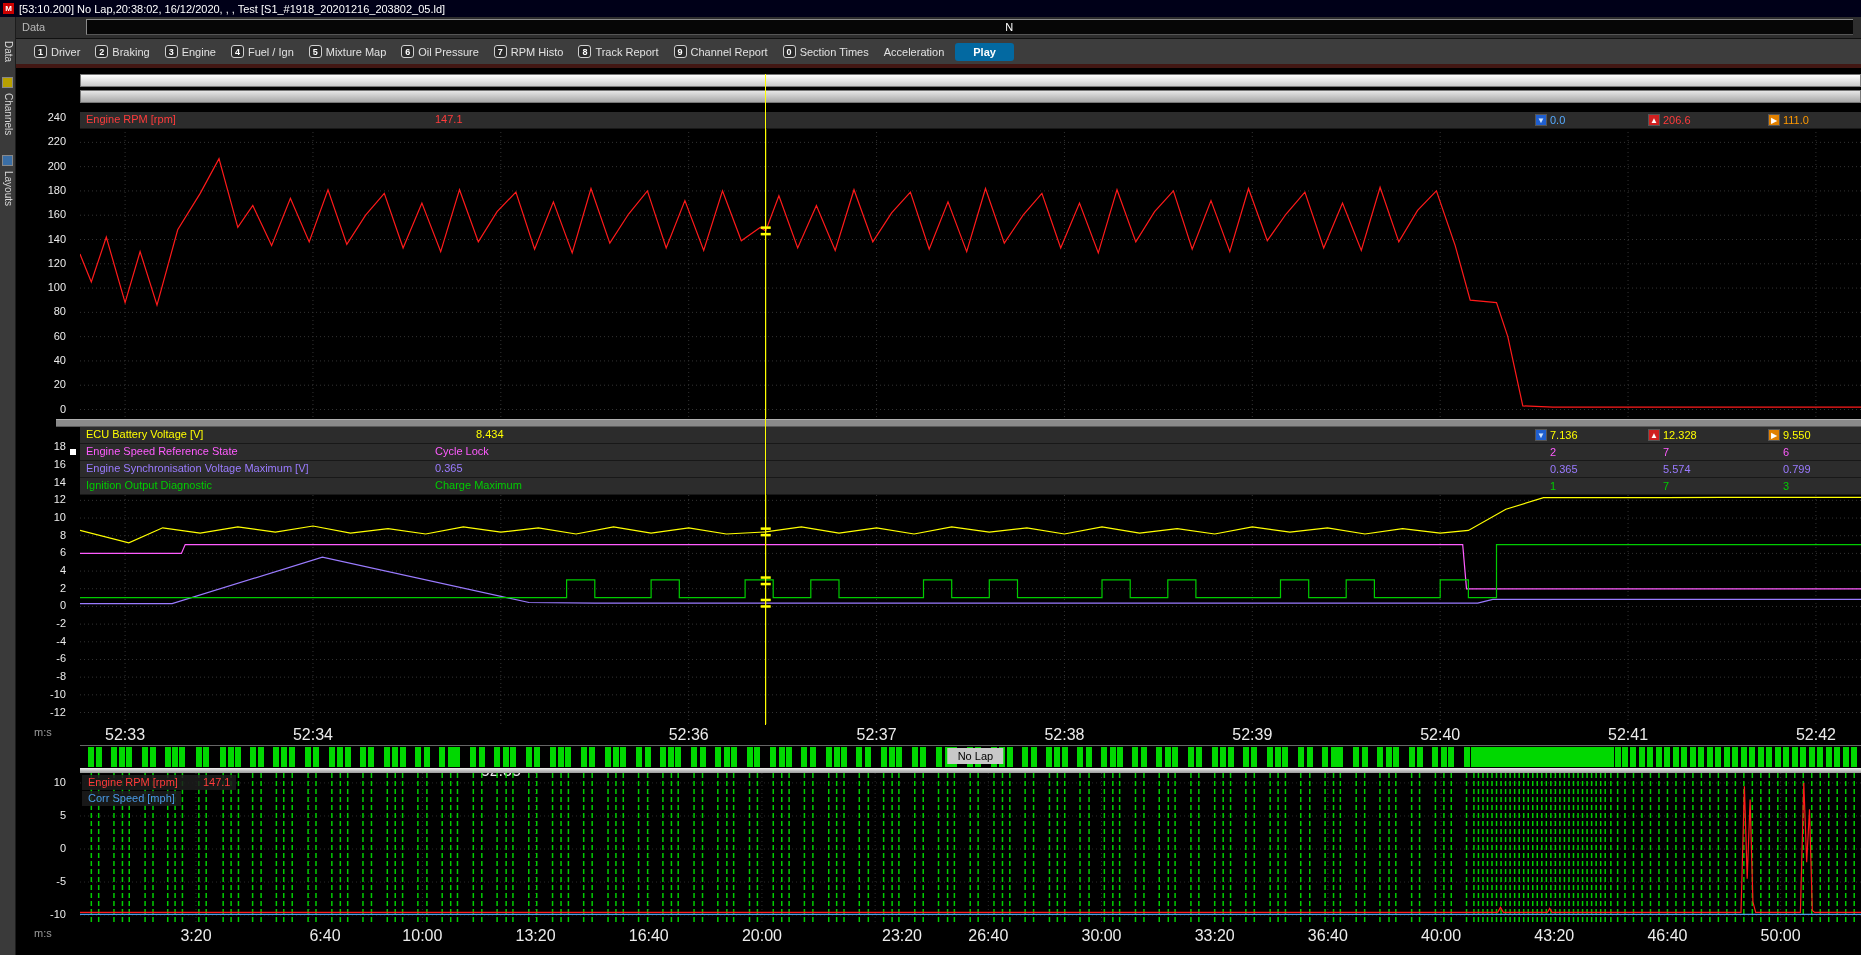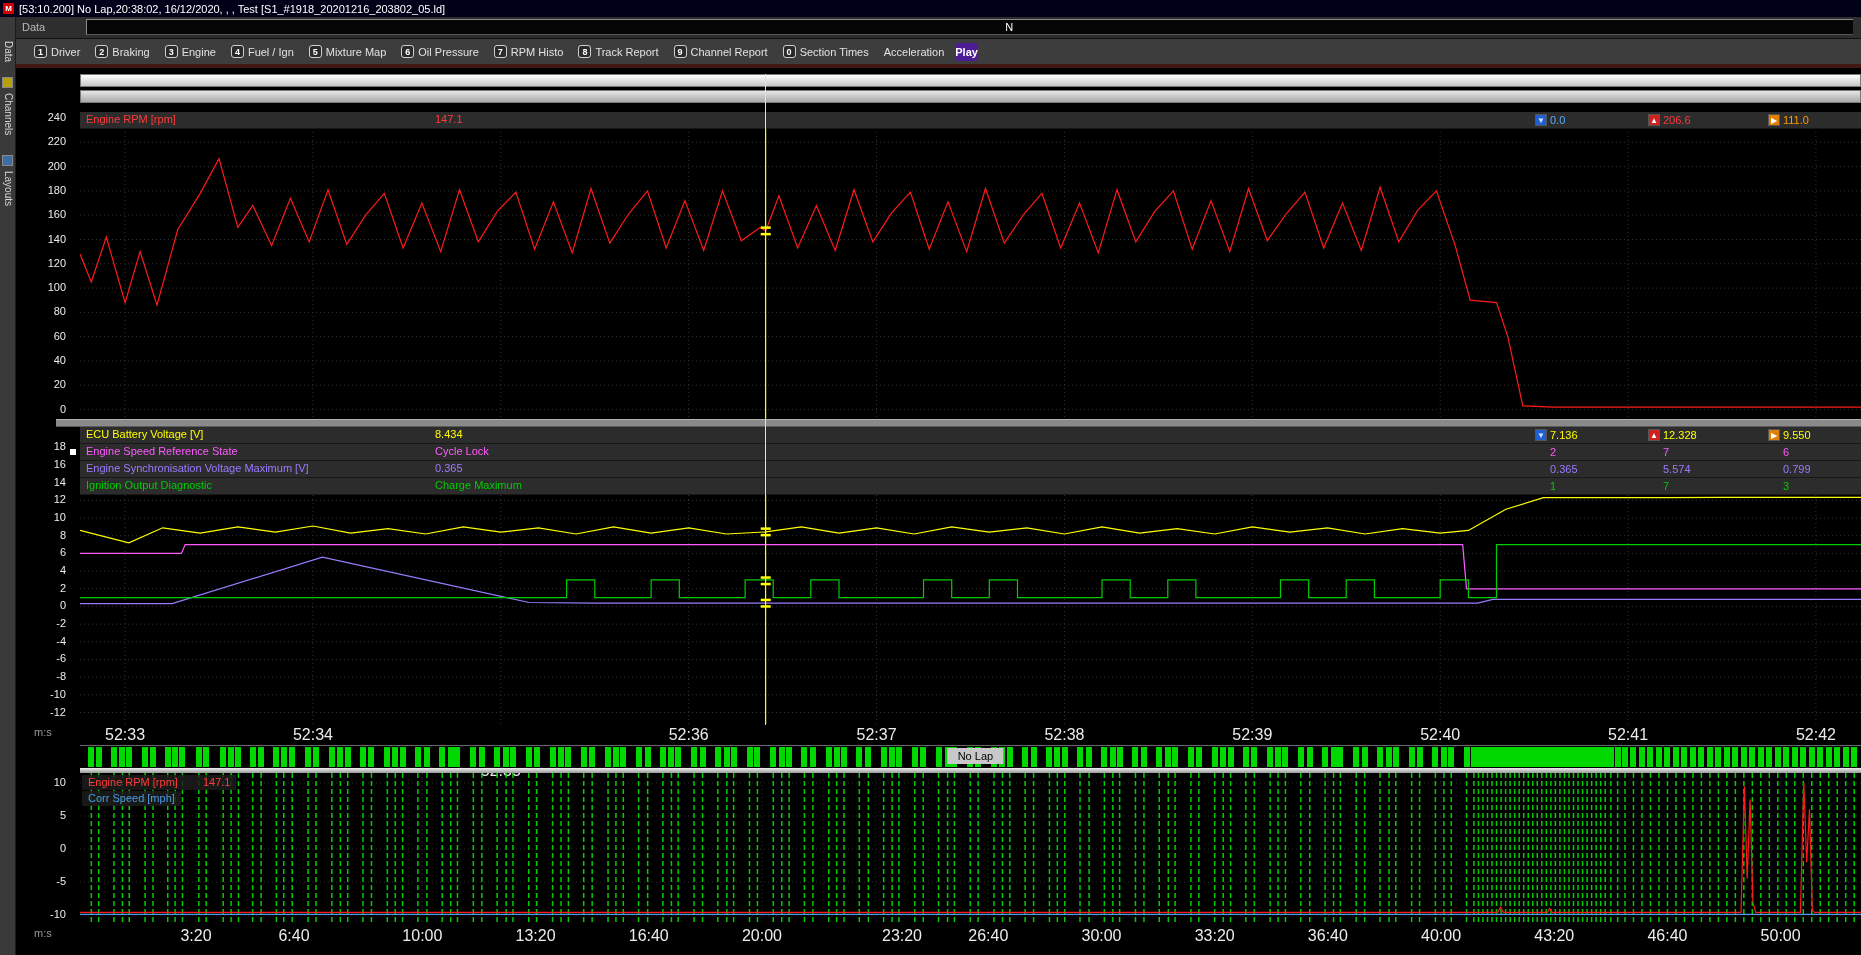--- a/index.html
+++ b/index.html
@@ -30,21 +30,21 @@
               border-top:1px solid #8a8a8a; border-left:1px solid #8a8a8a; border-bottom:1px solid #555; }
   .laps-n { position:absolute; left:52%; top:1px; color:#fff; font-size:11px; }
 
   
   .tabbar { position:absolute; left:16px; top:39px; width:1845px; height:25px; background:#3d3d3d;
             display:flex; align-items:center; padding-left:14px; gap:2px; }
   .tab { display:flex; align-items:center; gap:4px; padding:2px 9px 2px 4px; color:#e2e2e2; font-size:11px;
          white-space:nowrap; cursor:default; }
   .tab-badge { width:13px; height:13px; border:1px solid #d0d0d0; border-radius:3px; background:#2a2a2a;
                color:#fff; font-size:9px; font-weight:bold; text-align:center; line-height:12px; }
-  .tab.play { background:#4c1d95; border-radius:3px; color:#fff; font-weight:bold; padding:3px 0; }
+  .tab.play { background:#0369a1; border-radius:3px; color:#fff; font-weight:bold; padding:3px 18px; }
   .tab-underline { position:absolute; left:16px; top:64px; width:1845px; height:4px; background:#421713; }
 
   
   .charts { position:absolute; left:16px; top:68px; width:1845px; height:887px; background:#000; }
 
   .ribbon { position:absolute; left:64px; width:1781px; height:13px; border:1px solid #777; }
   .ribbon1 { top:6px; background:linear-gradient(#ffffff,#c8c8c8); }
   .ribbon2 { top:22px; background:linear-gradient(#e6e6e6,#a8a8a8); }
 
   .plot { position:absolute; left:64px; width:1781px; }
@@ -250,21 +250,21 @@
         <div class="ytick" style="top: 84.0446px;">10</div>
         <div class="ytick" style="top: 66.3661px;">12</div>
         <div class="ytick" style="top: 48.6875px;">14</div>
         <div class="ytick" style="top: 31.0089px;">16</div>
         <div class="ytick" style="top: 13.3304px;">18</div>
       </div>
     <div class="plot" id="chart-multi" style="top:359px;height:297px">
       <div class="hdr-wrap" id="chart2-headers">
           <div class="hdr-row">
             <span class="ch-name" style="color: rgb(255, 255, 0);">ECU Battery Voltage [V]</span>
-            <span class="ch-val" style="color: rgb(255, 255, 0);">8.434</span>
+            <span class="ch-val" style="color: rgb(255, 255, 0); margin-left: 41px;">8.434</span>
             <span class="stat-box" style="left: 1455px;">
               <span class="mk mk-min">▼</span>
               <span class="stat-val" style="color: rgb(255, 255, 0);">7.136</span>
             </span>
             <span class="stat-box" style="left: 1568px;">
               <span class="mk mk-max">▲</span>
               <span class="stat-val" style="color: rgb(255, 255, 0);">12.328</span>
             </span>
             <span class="stat-box" style="left: 1688px;">
               <span class="mk mk-disp">▶</span>
@@ -792,21 +792,21 @@
           <line x1="1765.719733079123" y1="0" x2="1765.719733079123" y2="152" stroke="#00cc00" stroke-width="1.5" stroke-dasharray="5 3"></line>
           <line x1="1774.208770257388" y1="0" x2="1774.208770257388" y2="152" stroke="#00cc00" stroke-width="1.5" stroke-dasharray="5 3"></line>
           <polyline points="0.0,139.4 1417.7,139.4 1420.5,134.2 1423.3,139.4 1467.5,139.4 1469.7,135.5 1472.0,139.4 1587.4,139.4 1661.0,139.4 1664.4,13.2 1667.2,105.7 1670.1,26.4 1672.9,128.9 1675.7,139.4 1720.4,139.4 1723.8,9.9 1726.7,89.2 1729.5,36.3 1732.3,137.5 1734.6,139.4 1781.0,139.4" fill="none" stroke="#ff1a1a" stroke-width="1.2"></polyline>
           <polyline points="0.0,141.4 1781.0,141.4" fill="none" stroke="#4a9be8" stroke-width="1.2"></polyline>
         </svg>
       </div>
 
     <div class="xaxis" id="xaxis2" style="top:858px">
       <span class="unit-label">m:s</span>
     <div class="xtick" style="left: 180.017px;">3:20</div>
-        <div class="xtick" style="left: 278px;">6:40</div>
+        <div class="xtick" style="left: 309px;">6:40</div>
         <div class="xtick" style="left: 406.391px;">10:00</div>
         <div class="xtick" style="left: 519.578px;">13:20</div>
         <div class="xtick" style="left: 632.765px;">16:40</div>
         <div class="xtick" style="left: 745.953px;">20:00</div>
         <div class="xtick" style="left: 886px;">23:20</div>
         <div class="xtick" style="left: 972.327px;">26:40</div>
         <div class="xtick" style="left: 1085.51px;">30:00</div>
         <div class="xtick" style="left: 1198.7px;">33:20</div>
         <div class="xtick" style="left: 1311.89px;">36:40</div>
         <div class="xtick" style="left: 1425.08px;">40:00</div>

